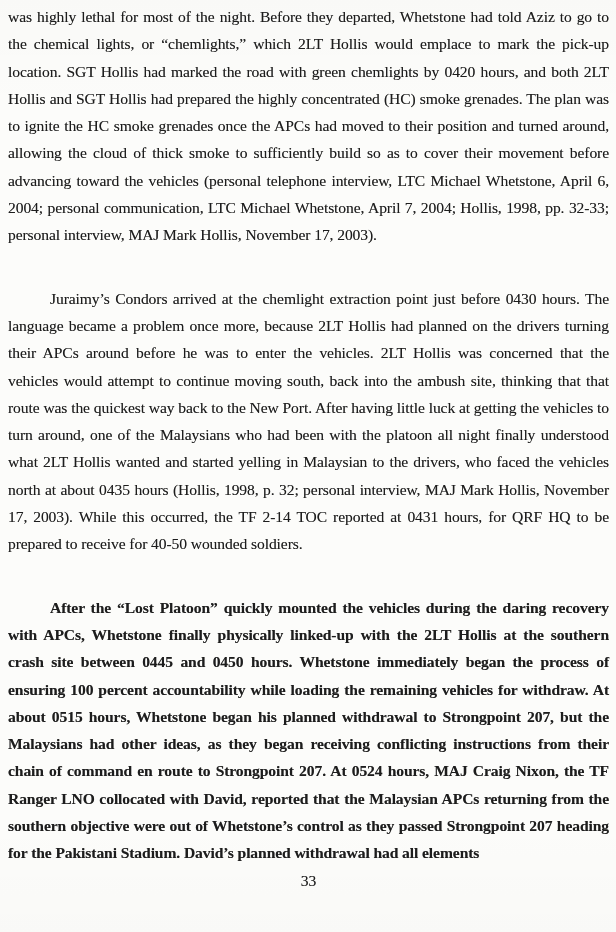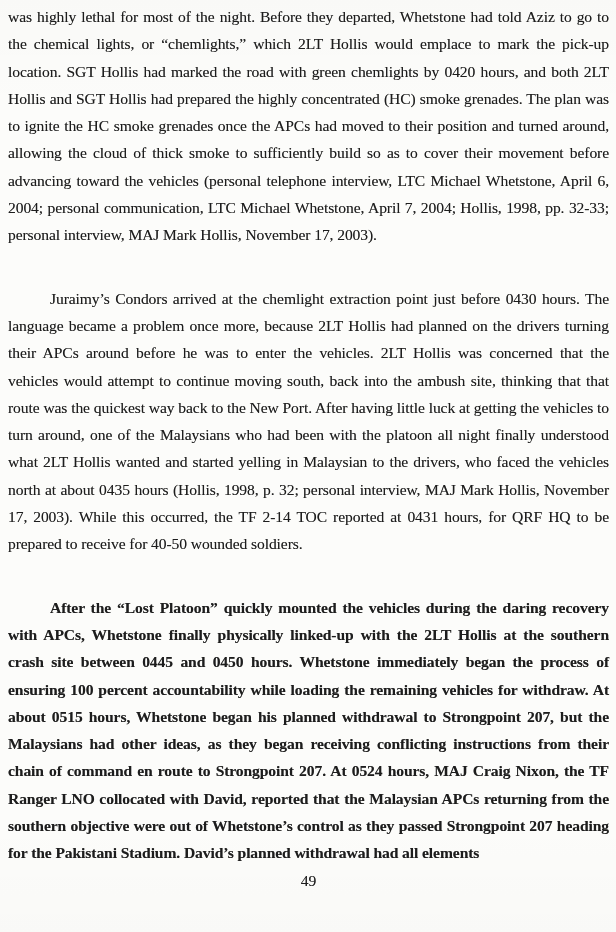--- a/index.html
+++ b/index.html
@@ -43,14 +43,14 @@
 </style>
 </head>
 <body>
 
 <div class="page">
   <main class="body-text">
     <p class="para">was highly lethal for most of the night.  Before they departed, Whetstone had told Aziz to go to the chemical lights, or “chemlights,” which 2LT Hollis would emplace to mark the pick-up location.  SGT Hollis had marked the road with green chemlights by 0420 hours, and both 2LT Hollis and SGT Hollis had prepared the highly concentrated (HC) smoke grenades.  The plan was to ignite the HC smoke grenades once the APCs had moved to their position and turned around, allowing the cloud of thick smoke to sufficiently build so as to cover their movement before advancing toward the vehicles (personal telephone interview, LTC Michael Whetstone, April 6, 2004; personal communication, LTC Michael Whetstone, April 7, 2004; Hollis, 1998, pp. 32-33; personal interview, MAJ Mark Hollis, November 17, 2003).</p>
     <p class="para indented">Juraimy’s Condors arrived at the chemlight extraction point just before 0430 hours.  The language became a problem once more, because 2LT Hollis had planned on the drivers turning their APCs around before he was to enter the vehicles.  2LT Hollis was concerned that the vehicles would attempt to continue moving south, back into the ambush site, thinking that that route was the quickest way back to the New Port.  After having little luck at getting the vehicles to turn around, one of the Malaysians who had been with the platoon all night finally understood what 2LT Hollis wanted and started yelling in Malaysian to the drivers, who faced the vehicles north at about 0435 hours (Hollis, 1998, p. 32; personal interview, MAJ Mark Hollis, November 17, 2003).  While this occurred, the TF 2-14 TOC reported at 0431 hours, for QRF HQ to be prepared to receive for 40-50 wounded soldiers.</p>
     <p class="para indented">After the “Lost Platoon” quickly mounted the vehicles during the daring recovery with APCs, Whetstone finally physically linked-up with the 2LT Hollis at the southern crash site between 0445 and 0450 hours.  Whetstone immediately began the process of ensuring 100 percent accountability while loading the remaining vehicles for withdraw.  At about 0515 hours, Whetstone began his planned withdrawal to Strongpoint 207, but the Malaysians had other ideas, as they began receiving conflicting instructions from their chain of command en route to Strongpoint 207.  At 0524 hours, MAJ Craig Nixon, the TF Ranger LNO collocated with David, reported that the Malaysian APCs returning from the southern objective were out of Whetstone’s control as they passed Strongpoint 207 heading for the Pakistani Stadium.  David’s planned withdrawal had all elements</p>
   </main>
-  <footer class="page-number">49</footer>
+  <footer class="page-number">33</footer>
 </div>
 
 </body></html>

